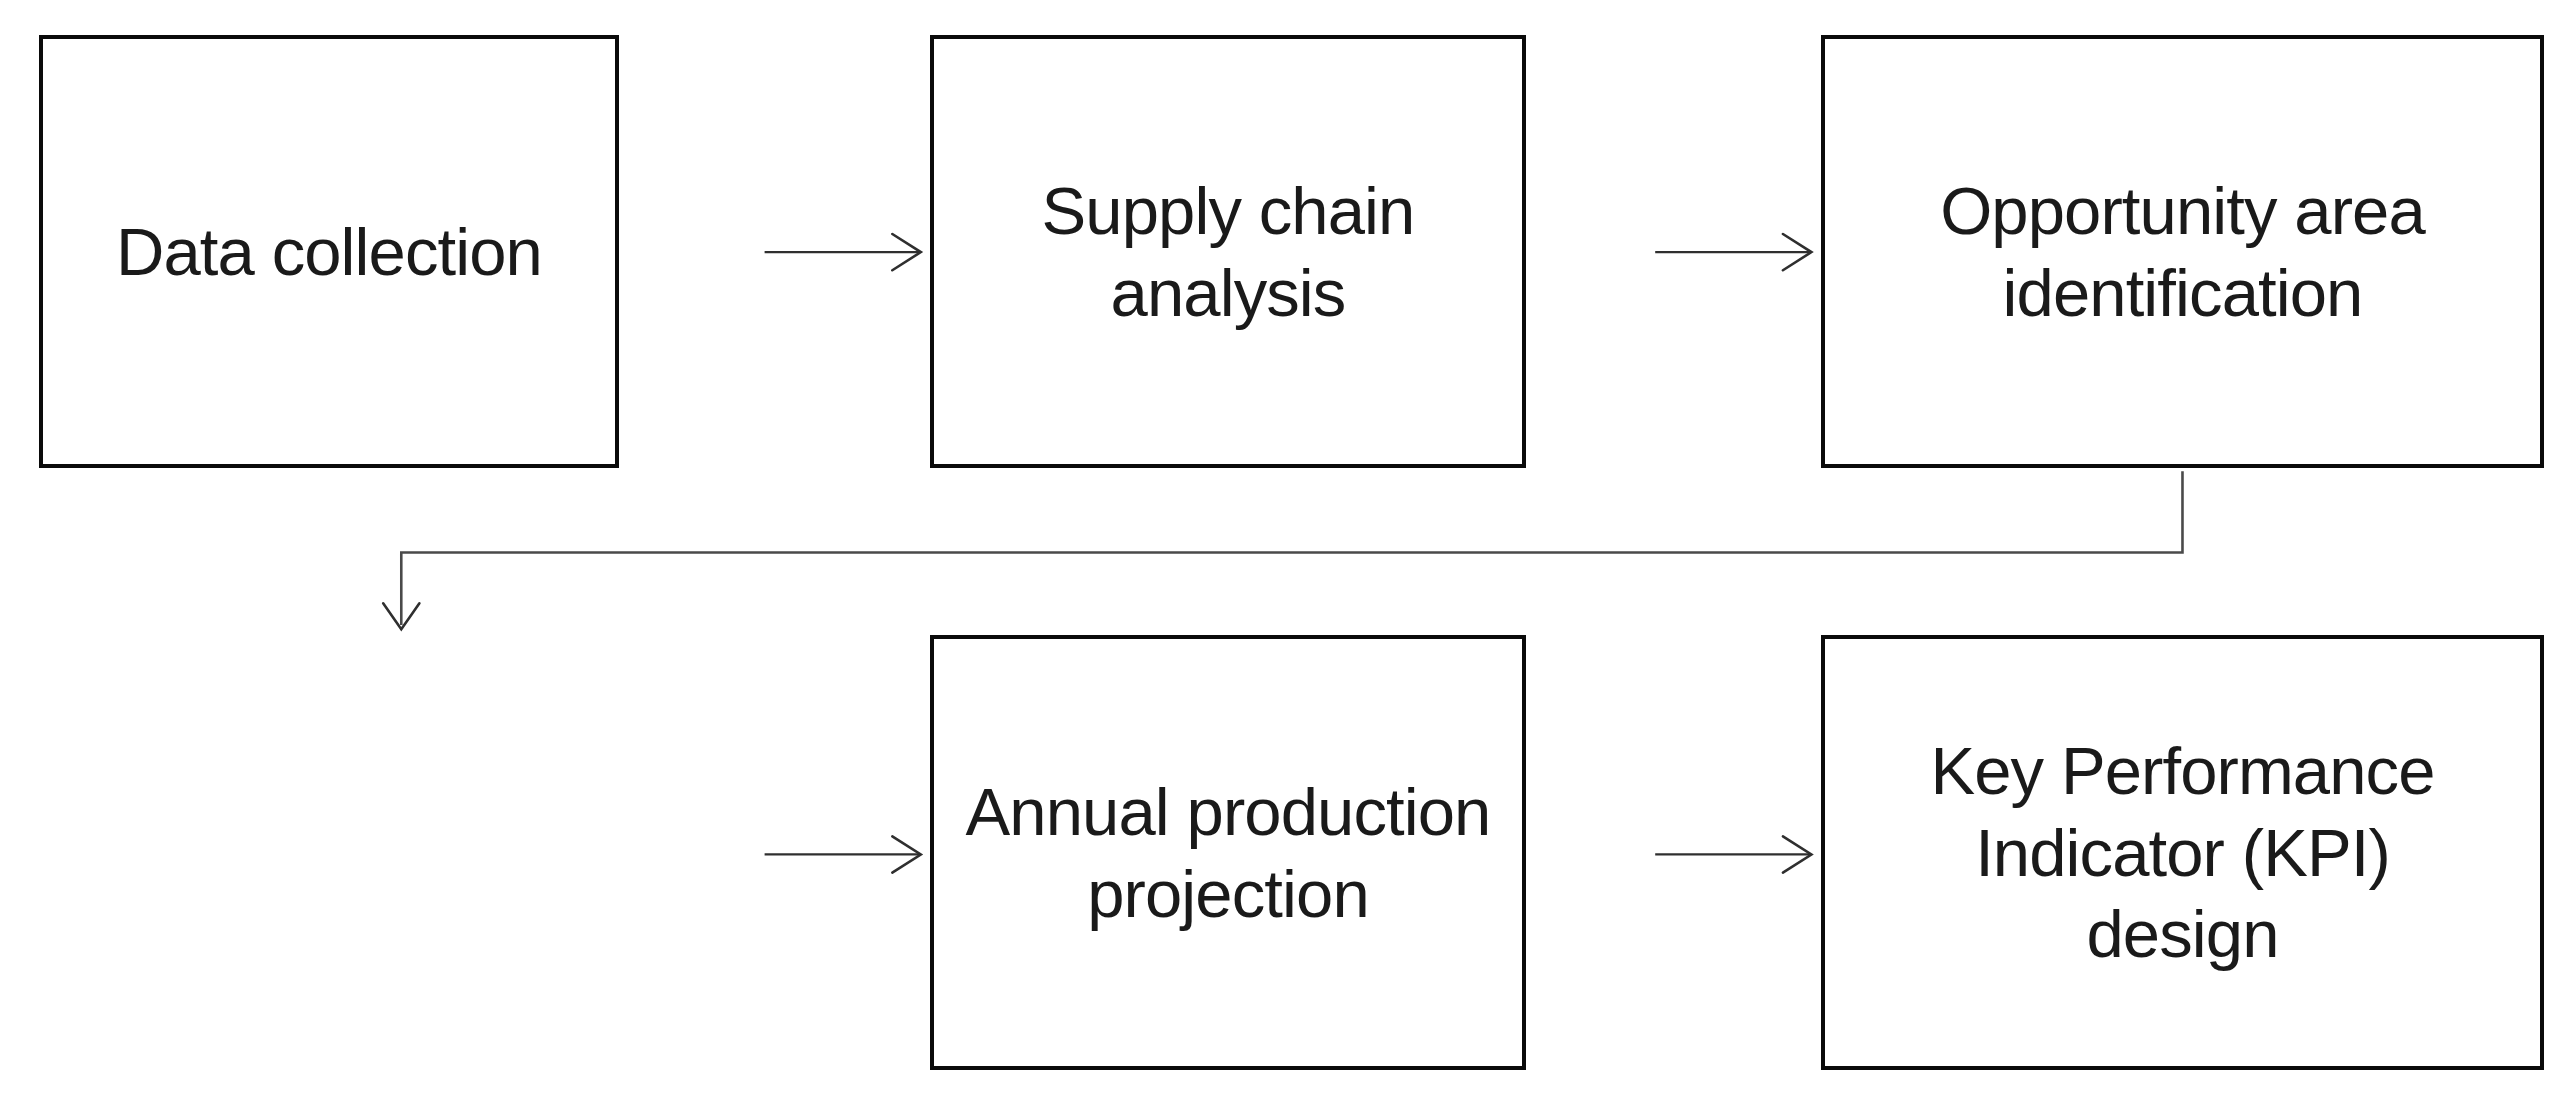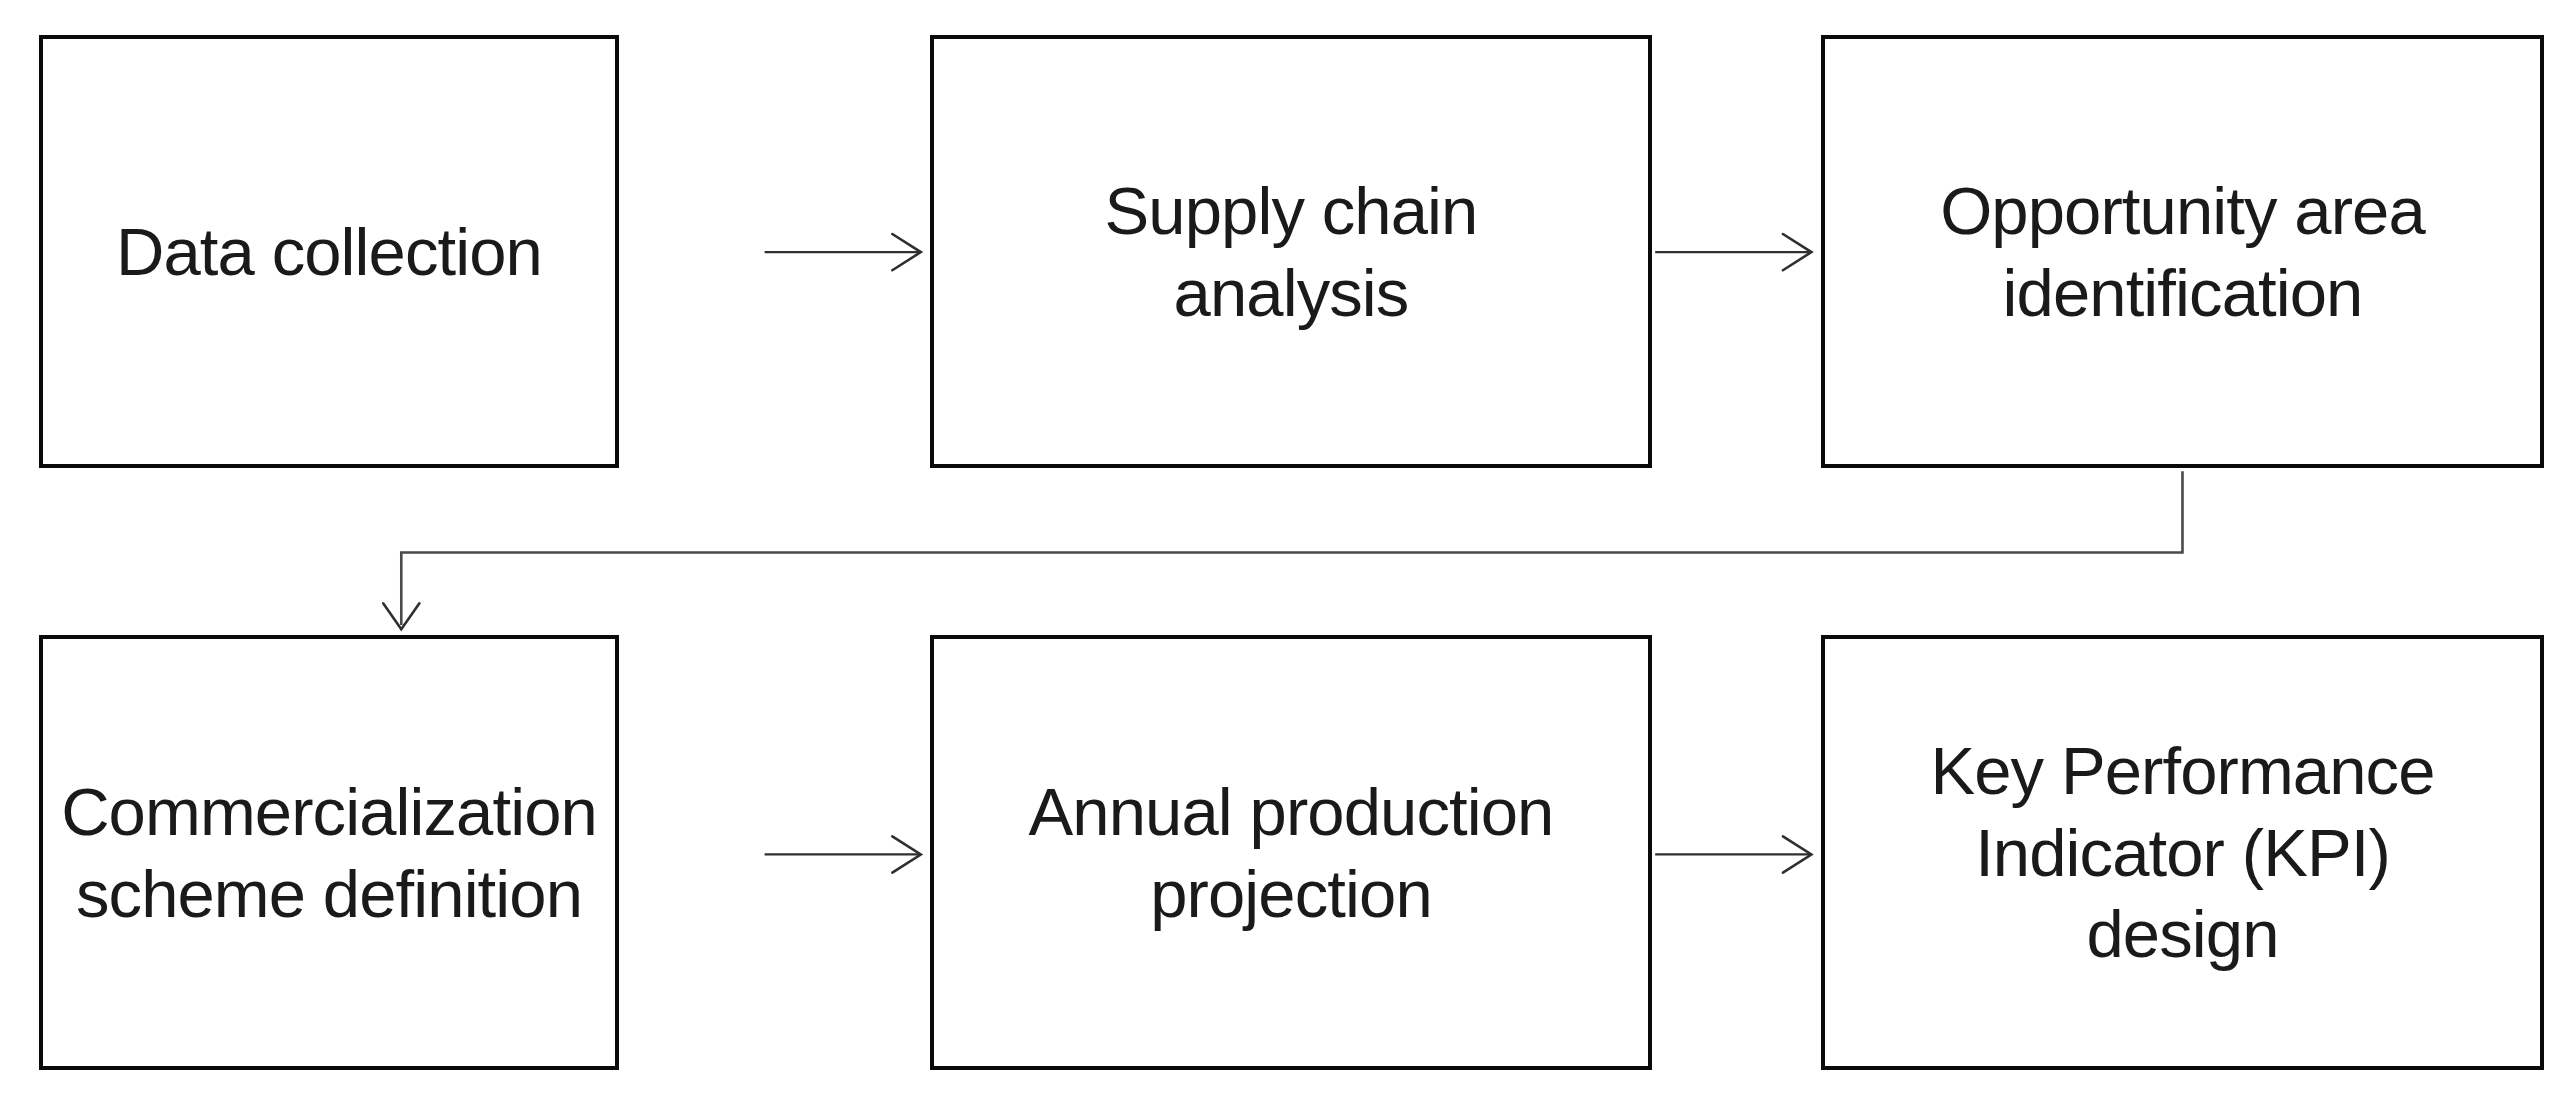--- a/index.html
+++ b/index.html
@@ -53,21 +53,21 @@
     white-space:pre-line;
     color:var(--text);
     font-size:67px;
     line-height:1.22;
     letter-spacing:-0.9px;
   }
   
   .r1{top:35px;height:433px;}
   .r2{top:635px;height:435px;}
   .c1{left:39px;width:580px;}
-  .c2{left:930px;width:722px;}
+  .c2{left:930px;width:596px;}
   .c3{left:1821px;width:723px;text-align:center;}
 </style>
 </head>
 <body>
 
 <div class="canvas">
 
   <svg class="connector-layer" viewBox="0 0 2985 1279">
 
     <g>
@@ -103,24 +103,20 @@
   <div class="box r1 c2">
     <span>Supply chain
 analysis</span>
   </div>
 
   <div class="box r1 c3">
     <span>Opportunity area
 identification</span>
   </div>
 
-  <div class="box r2 c1">
-    <span>Commercialization
-scheme definition</span>
-  </div>
 
   <div class="box r2 c3">
     <span>Key Performance
 Indicator (KPI)
 design</span>
   </div>
 
   <div class="box r2 c2">
     <span>Annual production
 projection</span>

